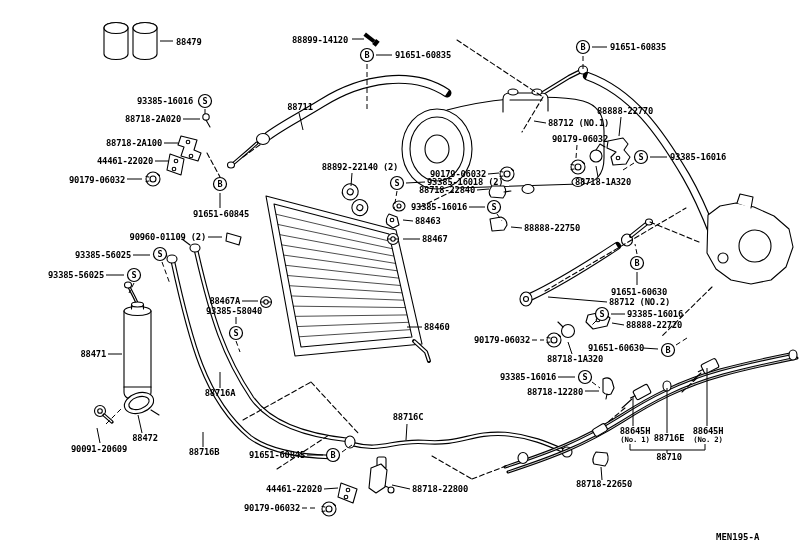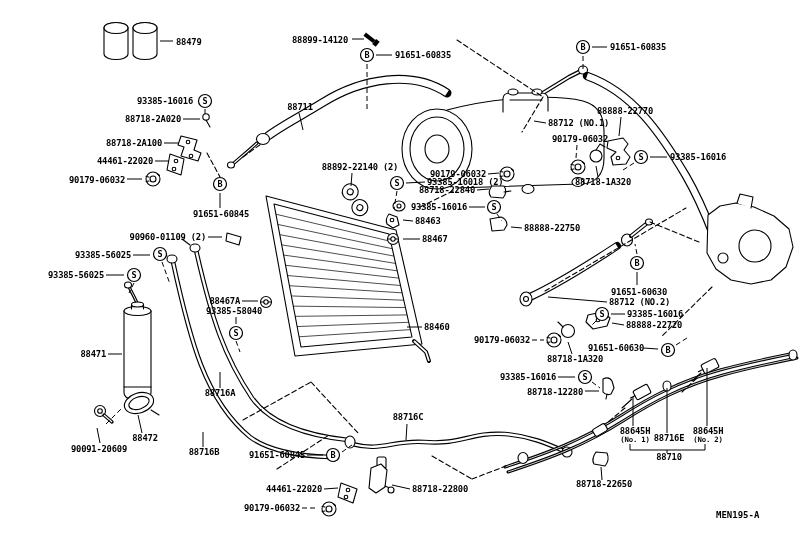--- a/index.html
+++ b/index.html
@@ -8,21 +8,21 @@
   svg{display:block}
   .ln{stroke:#000;stroke-width:1.1;stroke-linejoin:round;stroke-linecap:round;}
   .fin{stroke:#000;stroke-width:0.7;}
   .tube{stroke:#000;fill:none;stroke-linecap:round;stroke-linejoin:round;}
   .lead{stroke:#000;stroke-width:1;}
   .dash{stroke-dasharray:5 3;}
   .plabel{font:bold 8.8px "DejaVu Sans Mono", monospace;fill:#000;letter-spacing:-0.2px;}
   .sub{font-size:7.3px;}
   .mc{fill:#fff;stroke:#000;stroke-width:1.2;}
   .ml{font:bold 8.5px "DejaVu Sans Mono", monospace;fill:#000;}
-  .code{position:absolute;left:716px;top:510px;font:bold 9px "DejaVu Sans Mono", monospace;color:#000;}
+  .code{position:absolute;left:716px;top:532px;font:bold 9px "DejaVu Sans Mono", monospace;color:#000;}
 </style>
 </head>
 <body>
 
 <div class="stage">
 <svg width="803" height="560" viewBox="0 0 803 560">
   <defs>
     <g id="grom">
       <circle r="7" class="ln" fill="#fff"></circle>
           <circle r="3" class="ln" fill="#fff"></circle>

